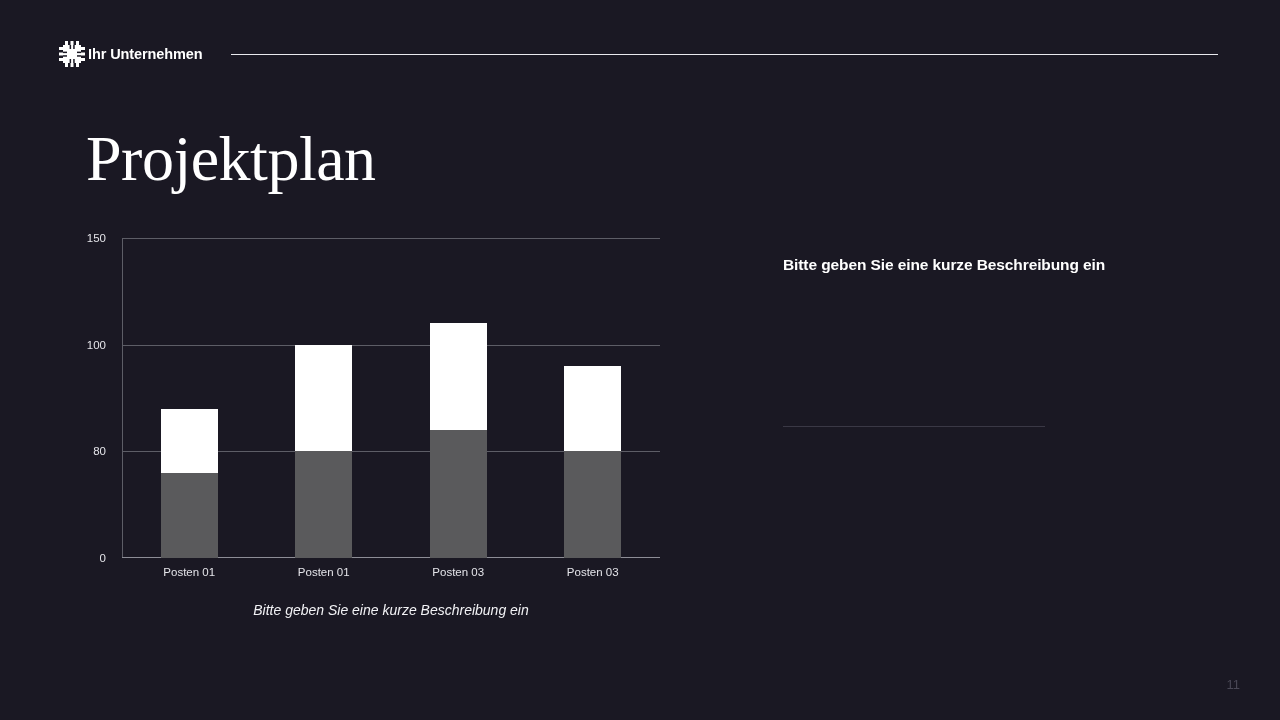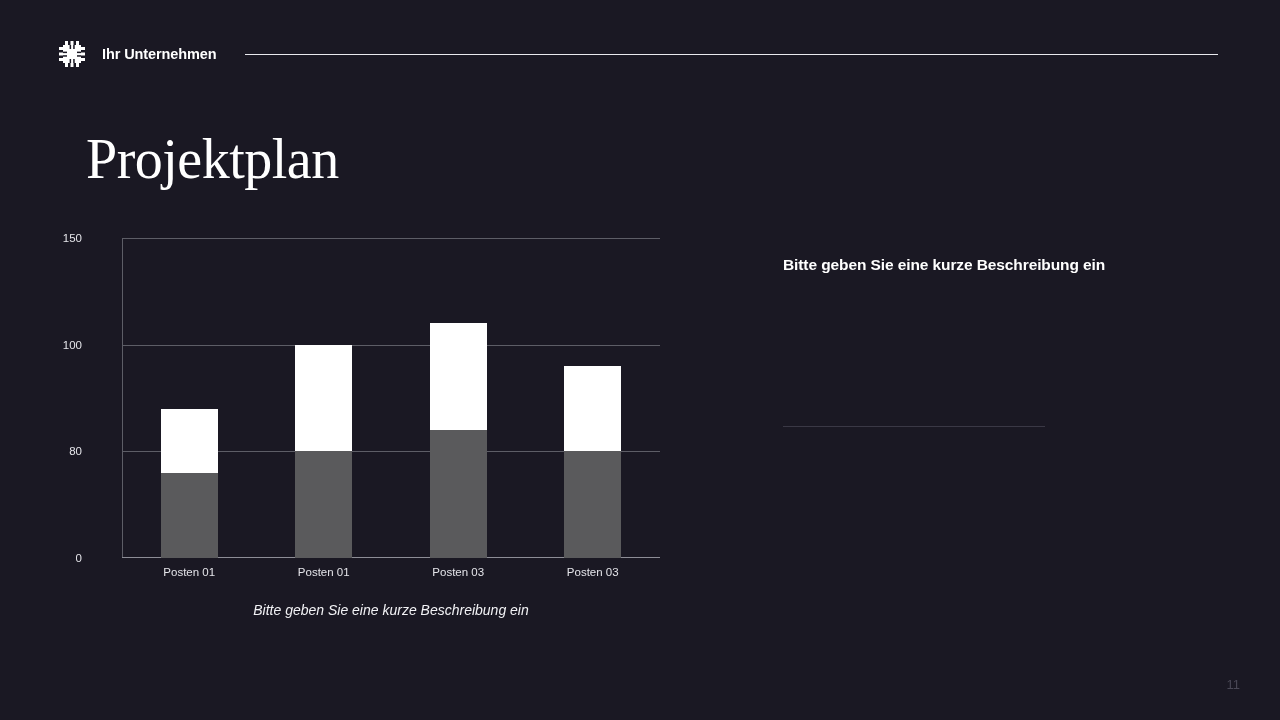--- a/index.html
+++ b/index.html
@@ -36,21 +36,20 @@
   }
 
   .brand-logo {
     width: 32px;
     height: 32px;
     flex: 0 0 32px;
     display: block;
   }
 
   .brand-name {
-    margin-left: 14px;
     font-size: 14.5px;
     font-weight: bold;
     letter-spacing: -0.1px;
     color: #ffffff;
     white-space: nowrap;
   }
 
   .header-rule {
     flex: 1 1 auto;
     height: 1px;
@@ -58,21 +57,21 @@
     margin-left: 28px;
     margin-top: 1px;
   }
 
   
   .page-title {
     position: absolute;
     left: 86px;
     top: 113px;
     font-family: "Liberation Serif", "DejaVu Serif", serif;
-    font-size: 56px;
+    font-size: 64px;
     line-height: 92px;
     font-weight: normal;
     color: #ffffff;
     letter-spacing: -0.5px;
   }
 
   
   .chart-block {
     position: absolute;
     left: 86px;
@@ -119,21 +118,21 @@
     position: absolute;
     left: 0;
     top: 0;
     width: 1px;
     height: 100%;
     background: #5d5d66;
   }
 
   .y-tick {
     position: absolute;
-    right: 584px;
+    right: 560px;
     text-align: right;
     font-size: 11.5px;
     color: #e4e4e9;
     transform: translateY(-50%);
     white-space: nowrap;
   }
 
   .bars {
     position: absolute;
     left: 36px;

